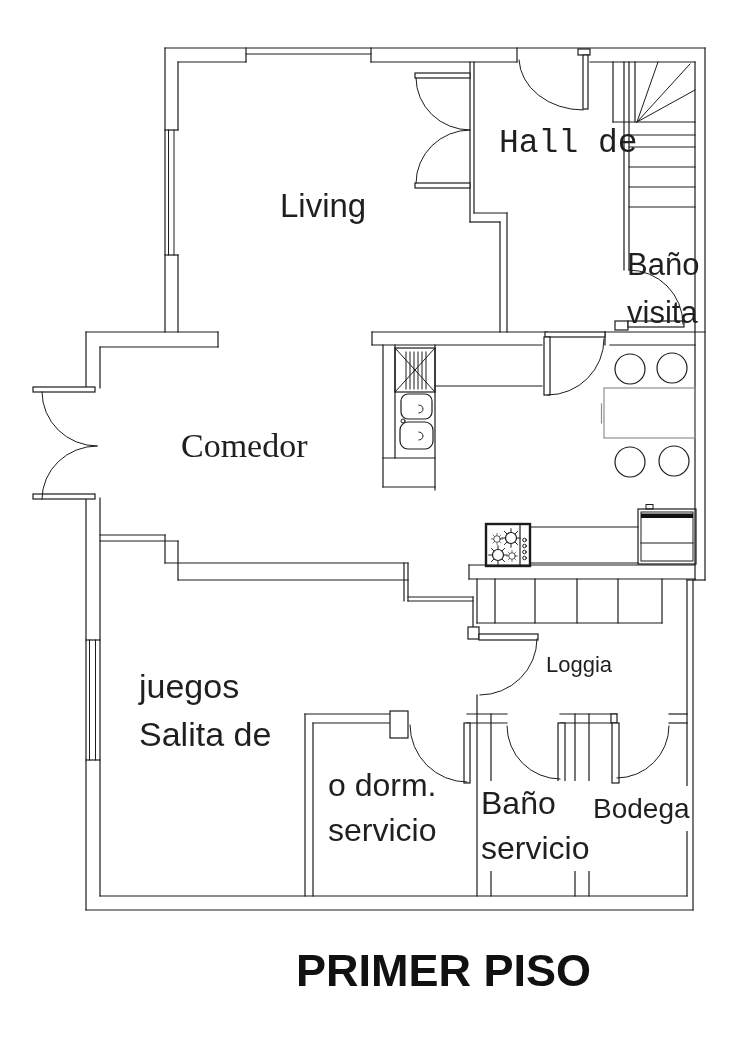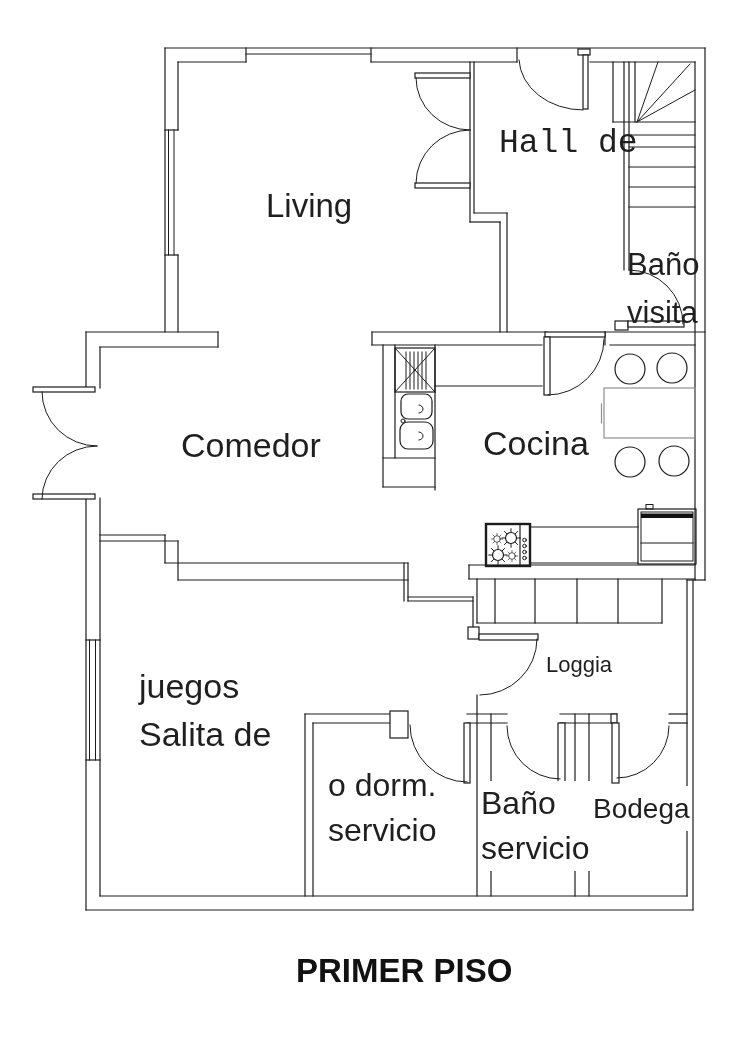--- a/index.html
+++ b/index.html
@@ -15,32 +15,32 @@
   svg .thick { stroke-width:2.4; }
   svg .thin  { stroke-width:1; }
   svg .gray  { stroke:#8f8f8f; }
   svg .fillblk { fill:#111; stroke:none; }
   .lbl {
     position:absolute; color:#1f1f1f; font-size:33px; line-height:45px;
     white-space:nowrap; background:transparent;
   }
   .lbl div { white-space:nowrap; }
   .bgw { background:#ffffff; padding-right:2px; }
-  #lbl-living        { left:266px; top:183px; }
+  #lbl-living        { left:280px; top:183px; }
   #lbl-hall          { left:499px; top:122px; line-height:44px;font-family:Liberation Mono, monospace; }
   #lbl-bano-visita   { left:627px; top:241px; font-size:31px; line-height:48px; }
-  #lbl-comedor       { left:181px; top:423px; font-size:34px; }
+  #lbl-comedor       { left:181px; top:423px; font-size:34px;font-family:Liberation Serif, serif; }
   #lbl-cocina        { left:483px; top:421px; font-size:34px; }
   #lbl-salita        { left:139px; top:662px; font-size:34px; line-height:48px; }
   #lbl-loggia        { left:546px; top:642px; font-size:22px; }
   #lbl-escritorio    { left:328px; top:763px; font-size:32px; line-height:45px; }
   #lbl-bano-servicio { left:481px; top:781px; font-size:32px; line-height:45px; }
   #lbl-bodega        { left:593px; top:786px; font-size:28px; }
   #lbl-title         { left:296px; top:948px; width:212px; text-align:center;
-                       font-size:33px; font-weight:bold; color:#111; }
+                       font-size:45px; font-weight:bold; color:#111; }
 </style>
 </head>
 <body>
 
 <div id="plan">
 <svg width="743" height="1037" viewBox="0 0 743 1037">
 
   <defs>
     <g id="burner">
       <circle cx="0" cy="0" r="5.5"></circle>
@@ -304,23 +304,20 @@
 <div class="lbl" id="lbl-hall">
   <div>Hall de</div>
 </div>
 <div class="lbl" id="lbl-bano-visita">
   <div>Baño</div>
   <div>visita</div>
 </div>
 <div class="lbl" id="lbl-comedor">
   <div>Comedor</div>
 </div>
-<div class="lbl" id="lbl-cocina">
-  <div>Cocina</div>
-</div>
 <div class="lbl" id="lbl-salita">
   <div>juegos</div>
   <div>Salita de</div>
 </div>
 <div class="lbl" id="lbl-loggia">
   <div>Loggia</div>
 </div>
 <div class="lbl" id="lbl-escritorio">
   <div>o dorm.</div>
   <div>servicio</div>

